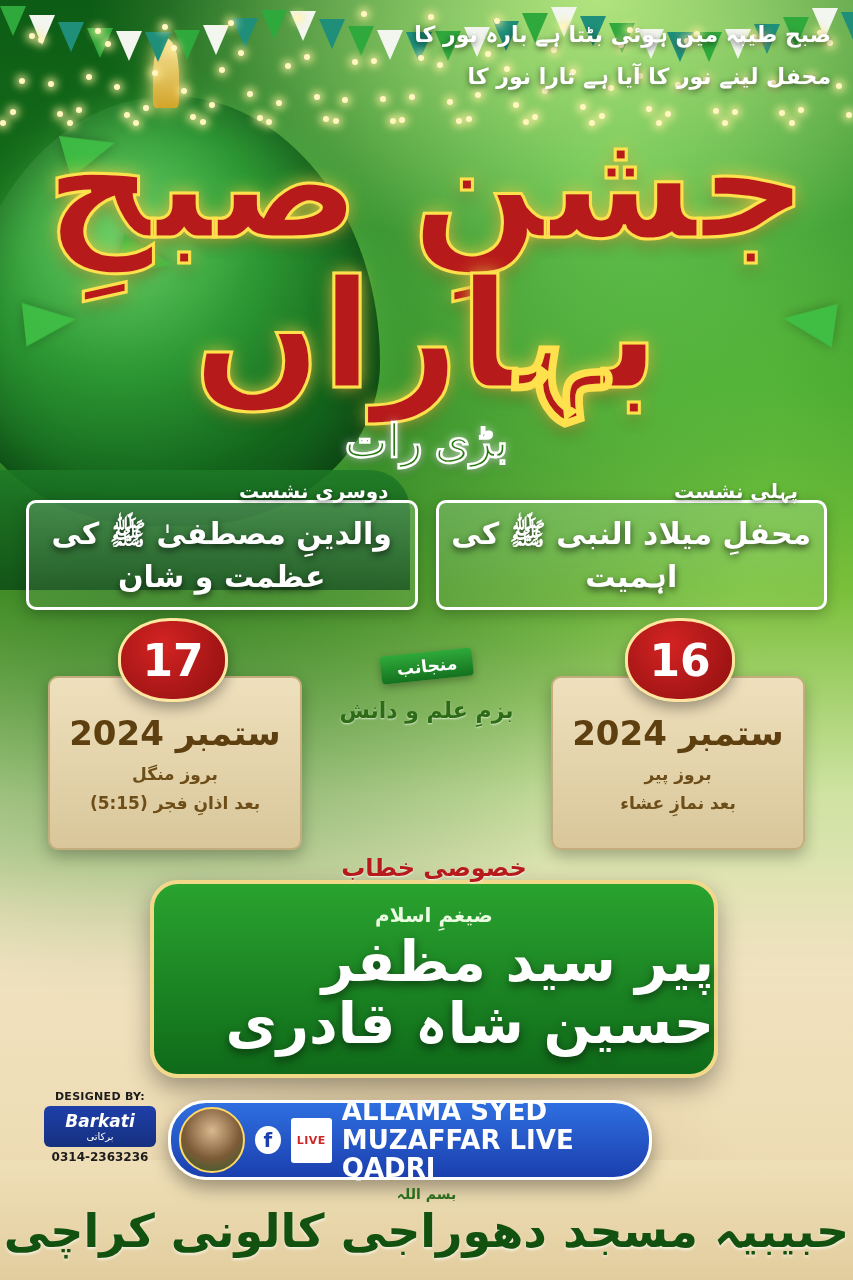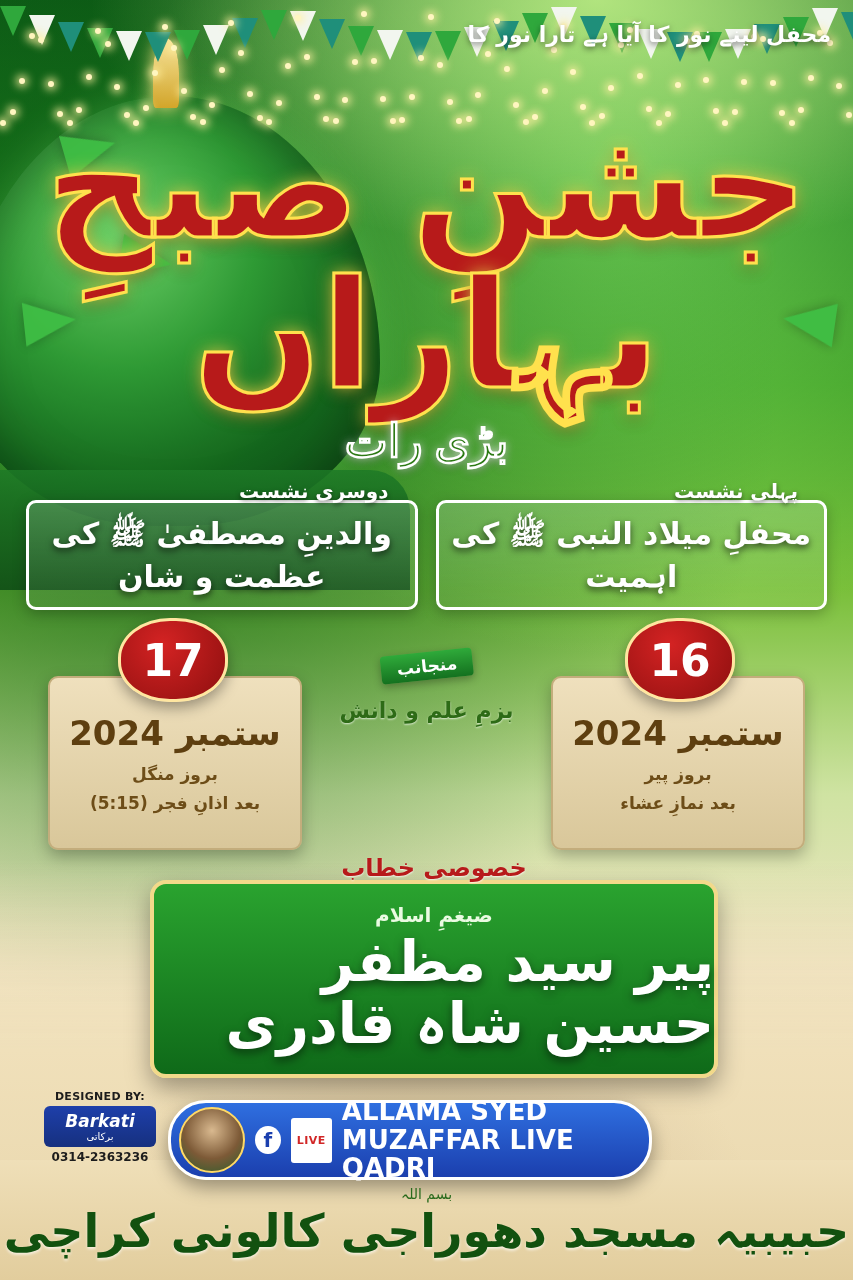--- a/index.html
+++ b/index.html
@@ -158,21 +158,21 @@
     position:absolute;left:50%;top:12px;transform:translateX(-50%) rotate(-6deg);
     background:linear-gradient(180deg,#2faa3a,#14711f);color:#fff;
     padding:4px 16px;border-radius:4px;font-size:17px;font-weight:bold;direction:rtl;
     box-shadow:0 3px 8px rgba(0,0,0,.3);
   }
 
   
   .speaker-panel{
     position:absolute;left:150px;top:880px;width:560px;height:190px;
     background:linear-gradient(180deg,#2aa32f,#0f6a19);
-    border:4px solid #f2d98a;border-radius:16px;
+    border:4px solid #f2d98a;border-radius:28px;
     box-shadow:0 10px 24px rgba(0,0,0,.35);
     display:flex;flex-direction:column;align-items:center;justify-content:center;
     direction:rtl;
   }
   .speaker-topline{
     position:absolute;top:-30px;color:#b71a1a;font-size:24px;font-weight:bold;
     text-shadow:0 1px 2px rgba(255,255,255,.8);direction:rtl;
   }
   .speaker-title{color:#eafbe2;font-size:20px;font-weight:bold;margin-bottom:4px;}
   .speaker-name{
@@ -214,21 +214,21 @@
   }
   .designer .dname{font-size:17px;font-weight:bold;font-style:italic;}
   .designer .durdu{font-size:10px;}
   .designer .dphone{font-size:12px;font-weight:bold;margin-top:3px;}
 
   
   .footer{
     position:absolute;left:0;bottom:22px;width:853px;text-align:center;direction:rtl;
   }
   .footer-crest{
-    font-size:14px;color:#2a6b1d;font-weight:normal;margin-bottom:2px;
+    font-size:14px;color:#2a6b1d;font-weight:bold;margin-bottom:2px;
   }
   .footer-name{
     font-size:46px;font-weight:bold;color:#12510f;
     text-shadow:0 2px 3px rgba(255,255,255,.65);
   }
 </style>
 </head>
 <body>
 
 <div class="poster">
@@ -362,20 +362,21 @@
       <div class="bulb" style="left: 788.5px; top: 119.956px;"></div>
       <div class="bulb" style="left: 798px; top: 107.432px;"></div>
       <div class="bulb" style="left: 807.5px; top: 75.1206px;"></div>
       <div class="bulb" style="left: 817px; top: 29.5849px;"></div>
       <div class="bulb" style="left: 826.5px; top: 39.928px;"></div>
       <div class="bulb" style="left: 836px; top: 83.3632px;"></div>
       <div class="bulb" style="left: 845.5px; top: 111.9px;"></div>
     </div>
 
   <div class="couplet">
+    <div>صبح طیبہ میں ہوئی بٹتا ہے بارہ نور کا</div>
     <div>محفل لینے نور کا آیا ہے تارا نور کا</div>
   </div>
 
   <div class="title-wrap">
     <div class="title-main">جشنِ صبحِ بہاراں</div>
     <div class="title-sub">بڑی رات</div>
   </div>
 
   <div class="sessions">
     <div class="session">

